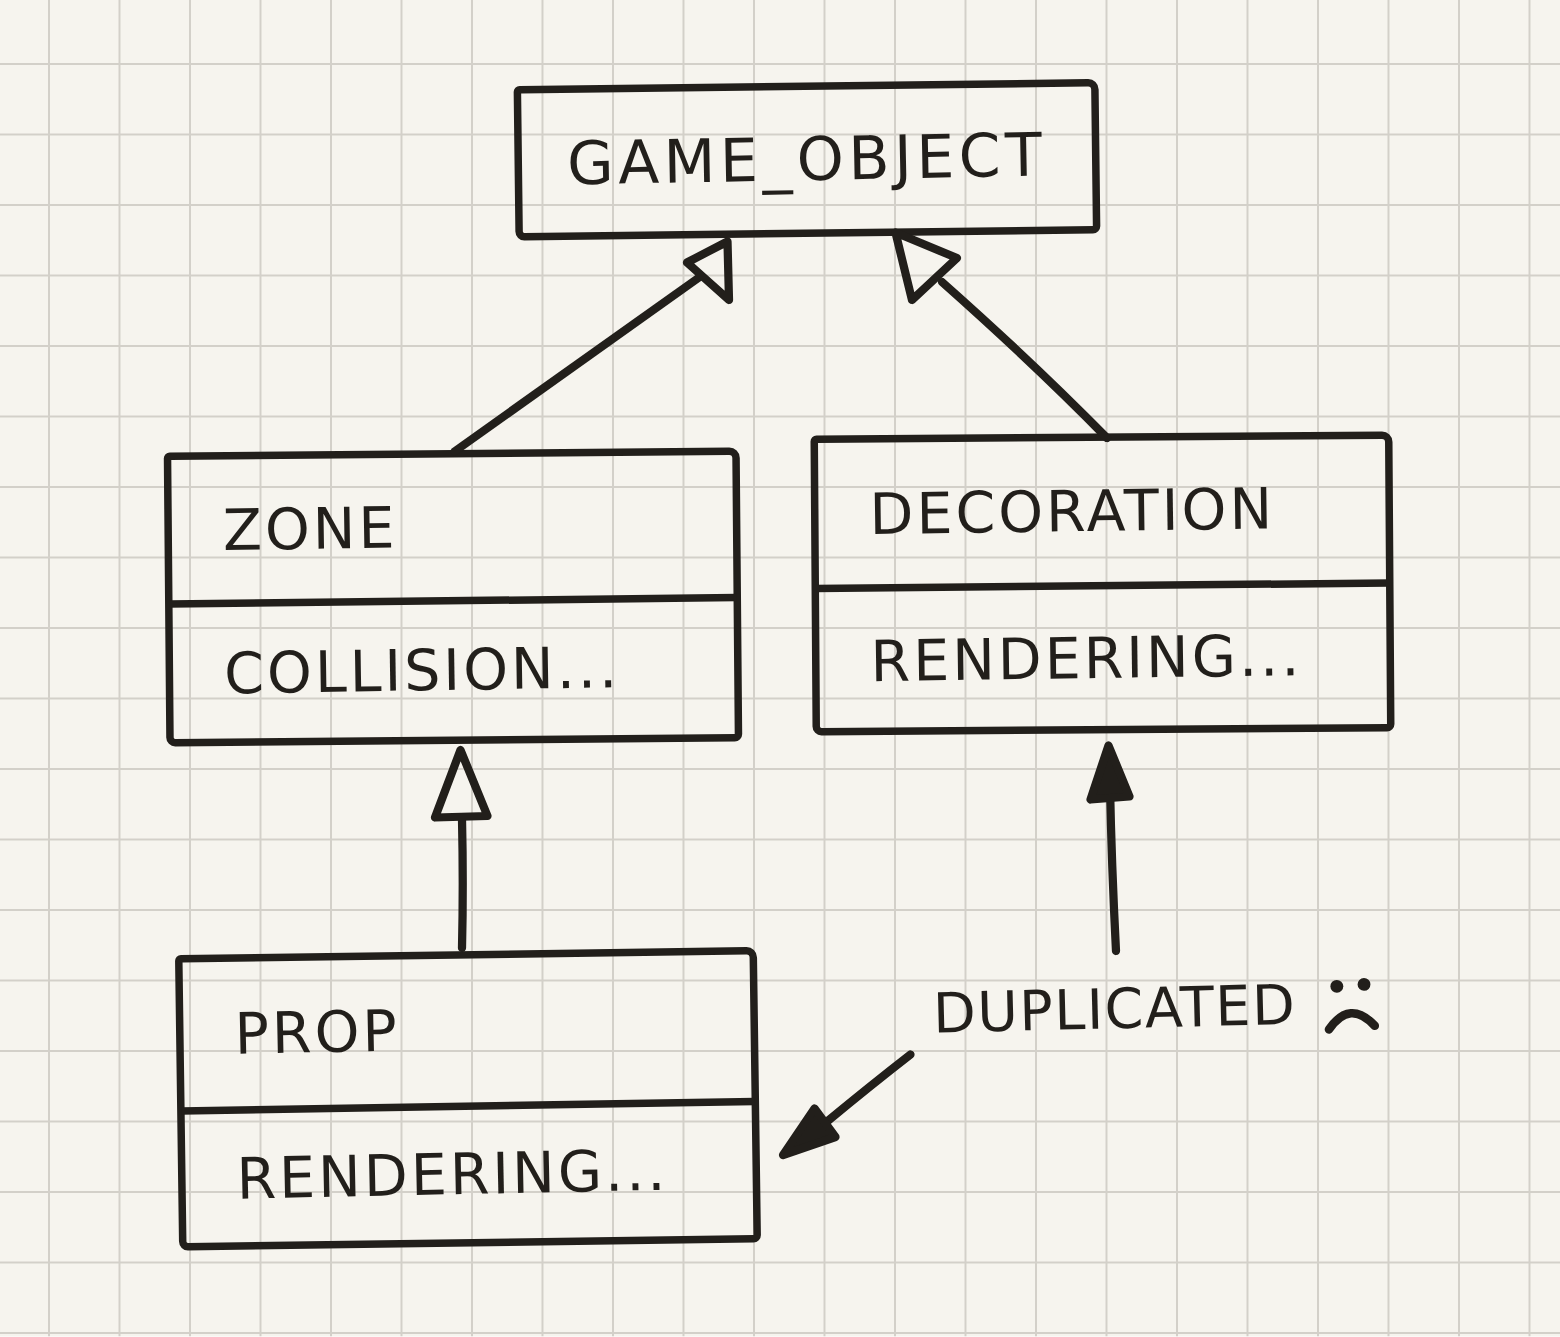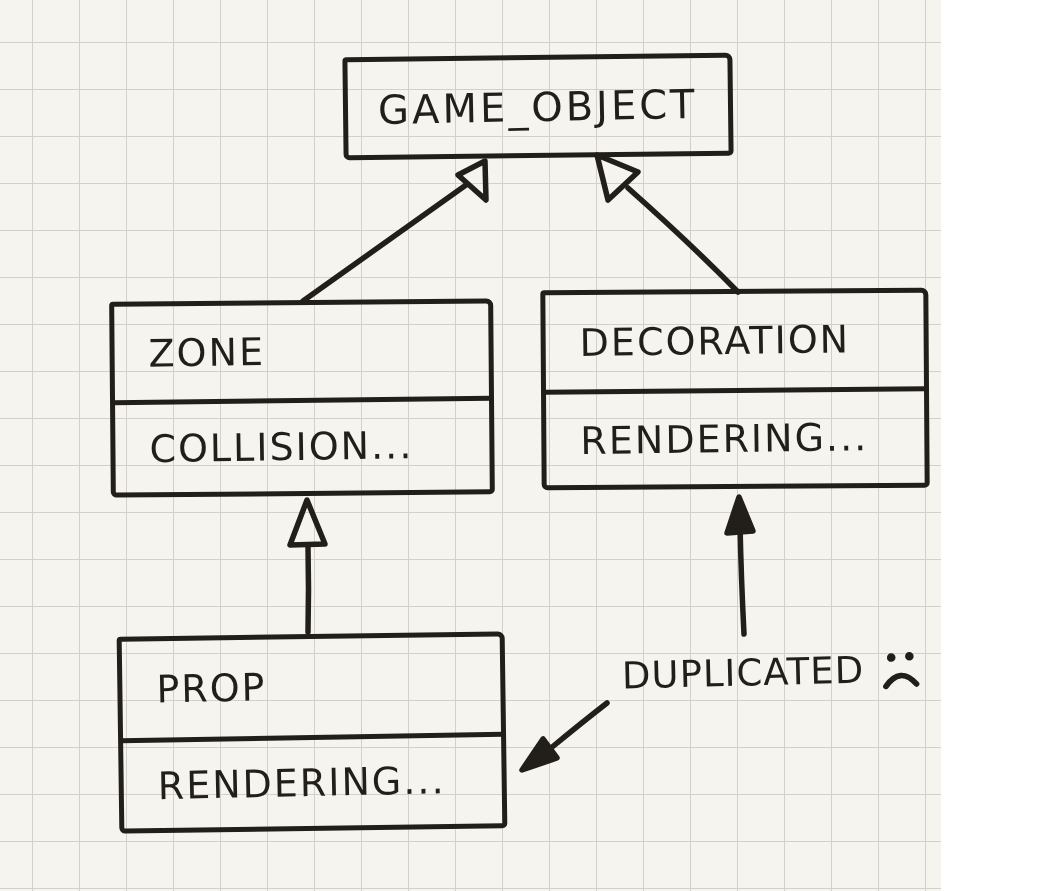--- a/index.html
+++ b/index.html
@@ -6,21 +6,21 @@
     --ink: #221f1b;
     --paper: #f6f4ee;
     --grid: #d3d0c9;
   }
   * { margin: 0; padding: 0; box-sizing: border-box; }
   html, body { width: 1040px; height: 891px; overflow: hidden; }
   body { font-family: "DejaVu Sans", sans-serif; color: var(--ink); }
 
   #canvas {
     position: relative;
-    width: 941px;
+    width: 1040px;
     height: 891px;
     background-color: var(--paper);
     background-image:
       linear-gradient(to right, var(--grid) 1px, transparent 1px),
       linear-gradient(to bottom, var(--grid) 1px, transparent 1px);
     background-size: 47px 47px;
     background-position: 32px 42px;
   }
 
   .uml-box {

